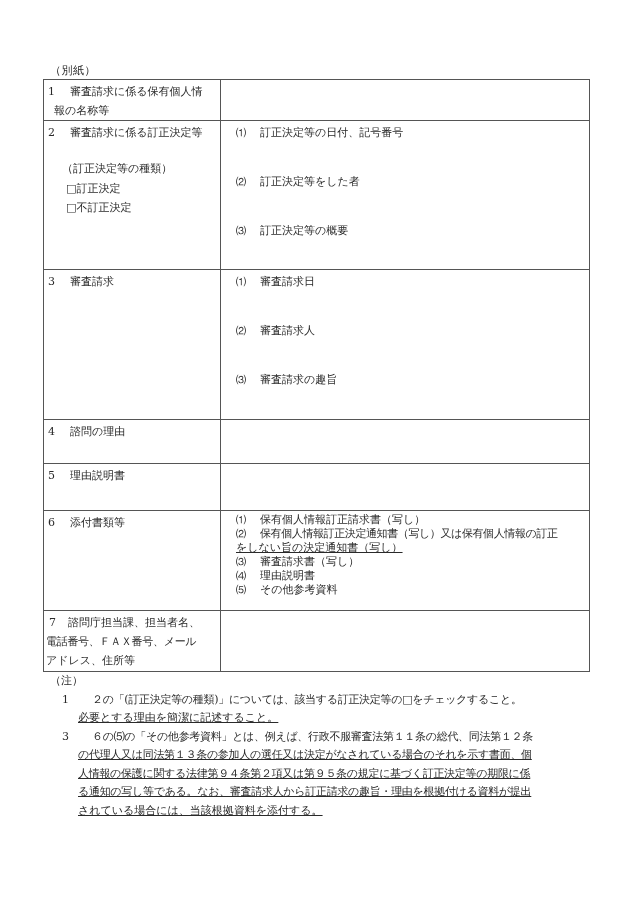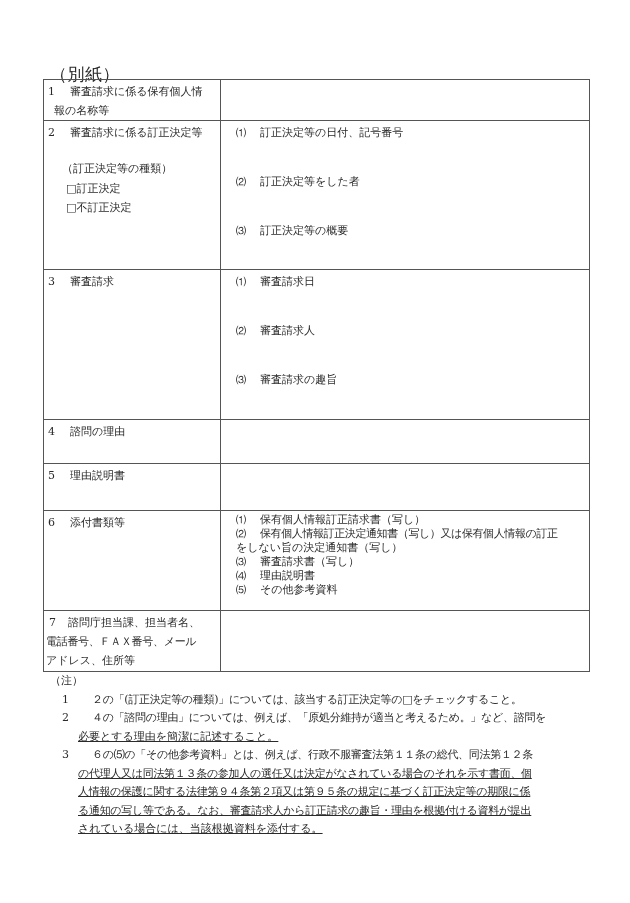--- a/index.html
+++ b/index.html
@@ -1,18 +1,18 @@
 <!DOCTYPE html>
 <html><head>
 <meta charset="utf-8">
 <style>
   html, body { margin:0; padding:0; background:#ffffff; }
   body { width:630px; height:903px; position:relative; overflow:hidden;
          font-family:"DejaVu Serif","Liberation Serif",serif; color:#2a2a2a; font-size:11px; }
-  .attach { position:absolute; left:50px; top:63px; font-size:17px; letter-spacing:0.5px; }
+  .attach { position:absolute; left:50px; top:63px; font-size:11px; letter-spacing:0.5px; }
   table.form { position:absolute; left:43px; top:79px; width:547px; border-collapse:collapse; table-layout:fixed; }
   table.form td { border:1.3px solid #555; vertical-align:top; padding:0; font-size:11px; line-height:19px; }
   td.lbl { width:176px; }
   .lbl-inner { padding:2px 3px 0 4px; }
   .num { display:inline-block; width:22px; }
   .sub { padding-left:14px;font-family:Liberation Mono, monospace; }
   .chk { padding-left:18px; }
   .rc-item { padding-left:14px; }
   .pn { display:inline-block; width:24px; font-size:10px; letter-spacing:-0.5px; }
   .cell-inner { padding:2px 2px 0 1px; }
@@ -86,21 +86,21 @@
   </tr>
 
   <tr style="height:100px;">
     <td class="lbl">
       <div class="lbl-inner"><span class="num">6</span><span>添付書類等</span></div>
     </td>
     <td>
       <div class="cell-inner" style="line-height:14px;">
         <div class="rc-item"><span class="pn">⑴</span><span>保有個人情報訂正請求書（写し）</span></div>
         <div class="rc-item"><span class="pn">⑵</span><span style="letter-spacing:-0.4px;">保有個人情報訂正決定通知書（写し）又は保有個人情報の訂正</span></div>
-        <div class="rc-item" style="padding-left:14px;">をしない旨の決定通知書（写し）</div>
+        <div class="rc-item" style="padding-left:14px;text-decoration:underline;">をしない旨の決定通知書（写し）</div>
         <div class="rc-item"><span class="pn">⑶</span><span>審査請求書（写し）</span></div>
         <div class="rc-item"><span class="pn">⑷</span><span>理由説明書</span></div>
         <div class="rc-item"><span class="pn">⑸</span><span>その他参考資料</span></div>
       </div>
     </td>
   </tr>
 
   <tr style="height:61px;">
     <td class="lbl">
       <div class="lbl-inner" style="padding-left:2px;">
@@ -112,23 +112,20 @@
     <td></td>
   </tr>
 </tbody>
   </table>
 
 <div class="notes">
   <div>（注）</div>
   <div class="note">
     <span class="nn">1</span><span style="letter-spacing:-0.3px;">２の「(訂正決定等の種類)」については、該当する訂正決定等の□をチェックすること。</span>
   </div>
-  <div class="note">
-    <span class="nn">2</span><span style="letter-spacing:-0.3px;">４の「諮問の理由」については、例えば、「原処分維持が適当と考えるため。」など、諮問を</span>
-  </div>
   <div class="note-cont">必要とする理由を簡潔に記述すること。</div>
   <div class="note">
     <span class="nn">3</span><span style="letter-spacing:-0.3px;">６の⑸の「その他参考資料」とは、例えば、行政不服審査法第１１条の総代、同法第１２条</span>
   </div>
   <div class="note-cont" style="letter-spacing:-0.3px;">の代理人又は同法第１３条の参加人の選任又は決定がなされている場合のそれを示す書面、個</div>
   <div class="note-cont" style="letter-spacing:-0.3px;">人情報の保護に関する法律第９４条第２項又は第９５条の規定に基づく訂正決定等の期限に係</div>
   <div class="note-cont" style="letter-spacing:-0.3px;">る通知の写し等である。なお、審査請求人から訂正請求の趣旨・理由を根拠付ける資料が提出</div>
   <div class="note-cont">されている場合には、当該根拠資料を添付する。</div>
 </div>
 

